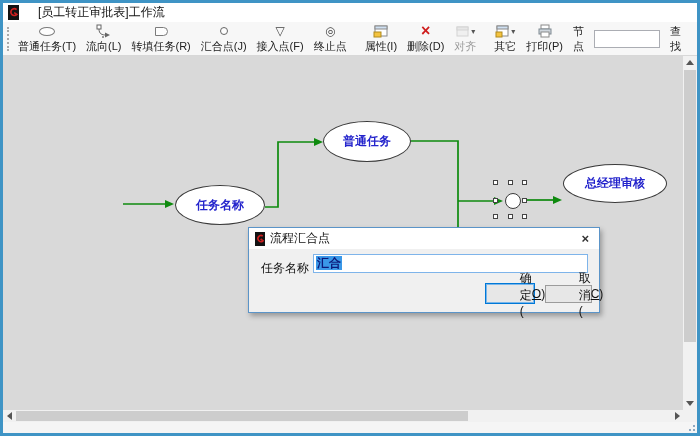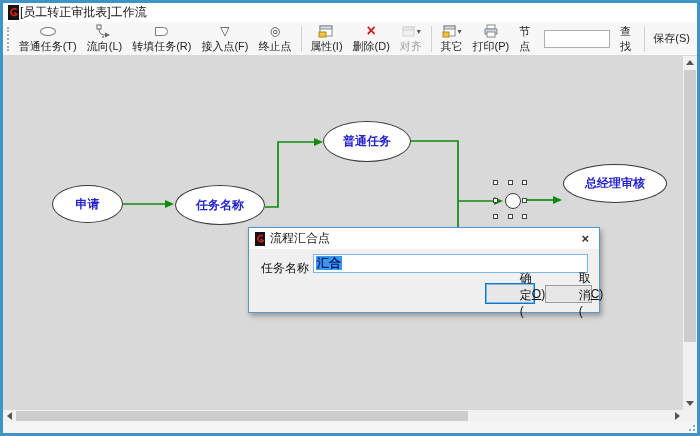--- a/index.html
+++ b/index.html
@@ -1,20 +1,20 @@
 <!DOCTYPE html>
 <html><head>
 <meta charset="utf-8">
 <style>
   * { margin:0; padding:0; box-sizing:border-box; }
   body { background:#e8e8e8; font-family:"Liberation Sans","DejaVu Sans",sans-serif; }
   .window { position:relative; width:700px; height:436px; border:3px solid #3f94c5; background:#f7f7f7; overflow:hidden; }
 
   
-  .titlebar { height:19px; background:#ffffff; display:flex; align-items:center; padding-left:5px; gap:1px; }
+  .titlebar { height:19px; background:#ffffff; display:flex; align-items:center; padding-left:5px; gap:19px; }
   .titlebar .title { font-size:12px; color:#111; white-space:nowrap; }
 
   
   .toolbar { height:34px; background:#f7f7f7; border-bottom:1px solid #d8d8d8; display:flex; align-items:center; padding:0 2px; font-size:11px; }
   .drag-handle { width:3px; height:24px; border-left:2px dotted #aaa; margin:0 4px 0 2px; }
   .tbtn { display:flex; flex-direction:column; align-items:center; justify-content:center; height:32px; padding:0 5px; color:#222; white-space:nowrap; border-radius:2px; }
   .tbtn .ticon { height:15px; display:flex; align-items:center; justify-content:center; margin-bottom:0px; }
   .tbtn.disabled { color:#9b9b9b; }
   .tbtn.disabled svg { opacity:.45; }
   .tsep { width:1px; height:26px; background:#d2d2d2; margin:0 4px; }
@@ -99,20 +99,26 @@
       </span>
       <span>流向(L)</span>
     </div>
     <div class="tbtn">
       <span class="ticon">
           <span class="icon-dshape"></span>
         </span>
       <span>转填任务(R)</span>
     </div>
     <div class="tbtn">
+      <span class="ticon">
+          <span class="icon-circle-sm"></span>
+        </span>
+      <span>汇合点(J)</span>
+    </div>
+    <div class="tbtn">
       <span class="ticon glyph">▽</span>
       <span>接入点(F)</span>
     </div>
     <div class="tbtn">
       <span class="ticon glyph">◎</span>
       <span>终止点</span>
     </div>
 
     <div class="tsep"></div>
 
@@ -193,23 +199,20 @@
         <path d="M519,144 L551,144"></path>
       </g>
       <g fill="#0e8a0e">
         <polygon points="171,148 162,144 162,152"></polygon>
         <polygon points="320,86 311,82 311,90"></polygon>
         <polygon points="500,145 491,141 491,149"></polygon>
         <polygon points="559,144 550,140 550,148"></polygon>
       </g>
     </svg>
 
-    <div class="wfnode" style="left:49px; top:129px; width:71px; height:38px;">
-      <span>申请</span>
-    </div>
     <div class="wfnode" style="left:172px; top:129px; width:90px; height:40px;">
       <span>任务名称</span>
     </div>
     <div class="wfnode" style="left:320px; top:65px; width:88px; height:41px;">
       <span>普通任务</span>
     </div>
     <div class="wfnode" style="left:560px; top:108px; width:104px; height:39px;">
       <span>总经理审核</span>
     </div>
 

